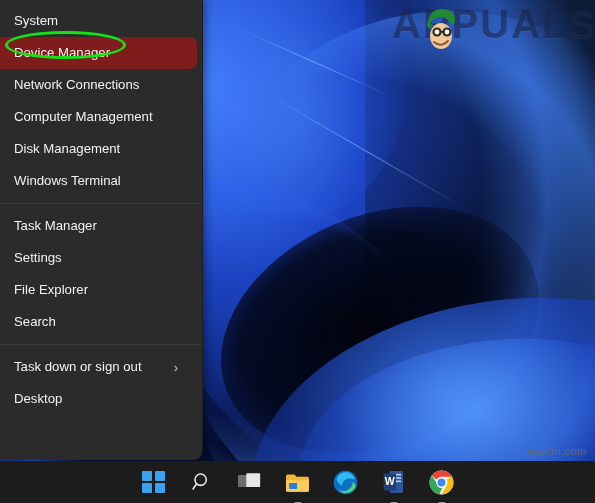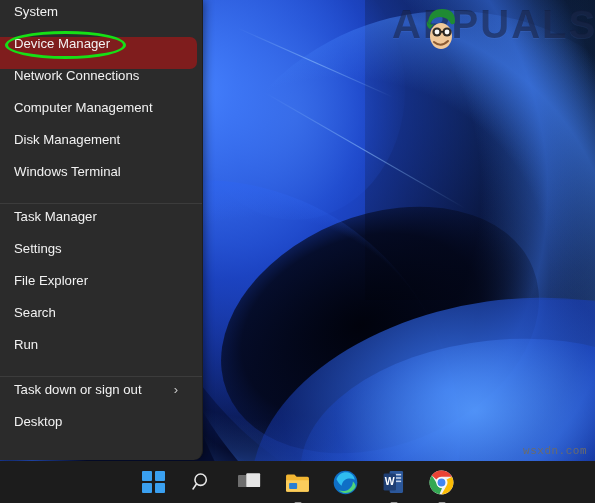--- a/index.html
+++ b/index.html
@@ -108,38 +108,38 @@
     font-family:"Liberation Sans", sans-serif;
     user-select:none;
     text-shadow:0 1px 0 rgba(120,160,255,.10);
   }
   #appuals-logo {
     position:absolute; left:420px; top:2px; width:42px; height:52px;
   }
   #wsxdn-watermark {
     position:absolute; right:8px; bottom:4px;
     font-size:11px; color:#6b6b6b; letter-spacing:.5px;
-    font-family:Liberation Mono, monospace;
+    font-family:Liberation Sans, sans-serif;
   }
 
   
   #winx-menu {
     position:absolute; left:0; top:0;
     width:203px; height:460px;
     background:#2b2b2b;
     border-bottom-right-radius:9px;
     border-right:1px solid #1e1e1e;
     box-shadow:2px 0 10px rgba(0,0,0,.45);
     overflow:hidden;
     padding-top:0;
   }
   .menu-item {
     position:relative;
     height:32px;
-    display:flex; align-items:flex-start;
+    display:flex; align-items:center;
     padding:0 24px 0 14px;
     color:#f2f2f2;
     font-size:13.2px;
     line-height:1;
     white-space:nowrap;
     cursor:default;
   }
   .menu-item .label { flex:1; }
   .menu-item.hovered {
     background:#7f1d1d;
@@ -262,23 +262,20 @@
       </div>
       <div class="menu-item">
         <span class="label">Settings</span>
       </div>
       <div class="menu-item">
         <span class="label">File Explorer</span>
       </div>
       <div class="menu-item">
         <span class="label">Search</span>
       </div>
-      <div class="menu-item">
-        <span class="label">Run</span>
-      </div>
     </div>
 
     <div class="separator"></div>
 
     <div>
       <div class="menu-item">
         <span class="label">Task down or sign out</span>
         <span class="chevron">›</span>
       </div>
       <div class="menu-item">

